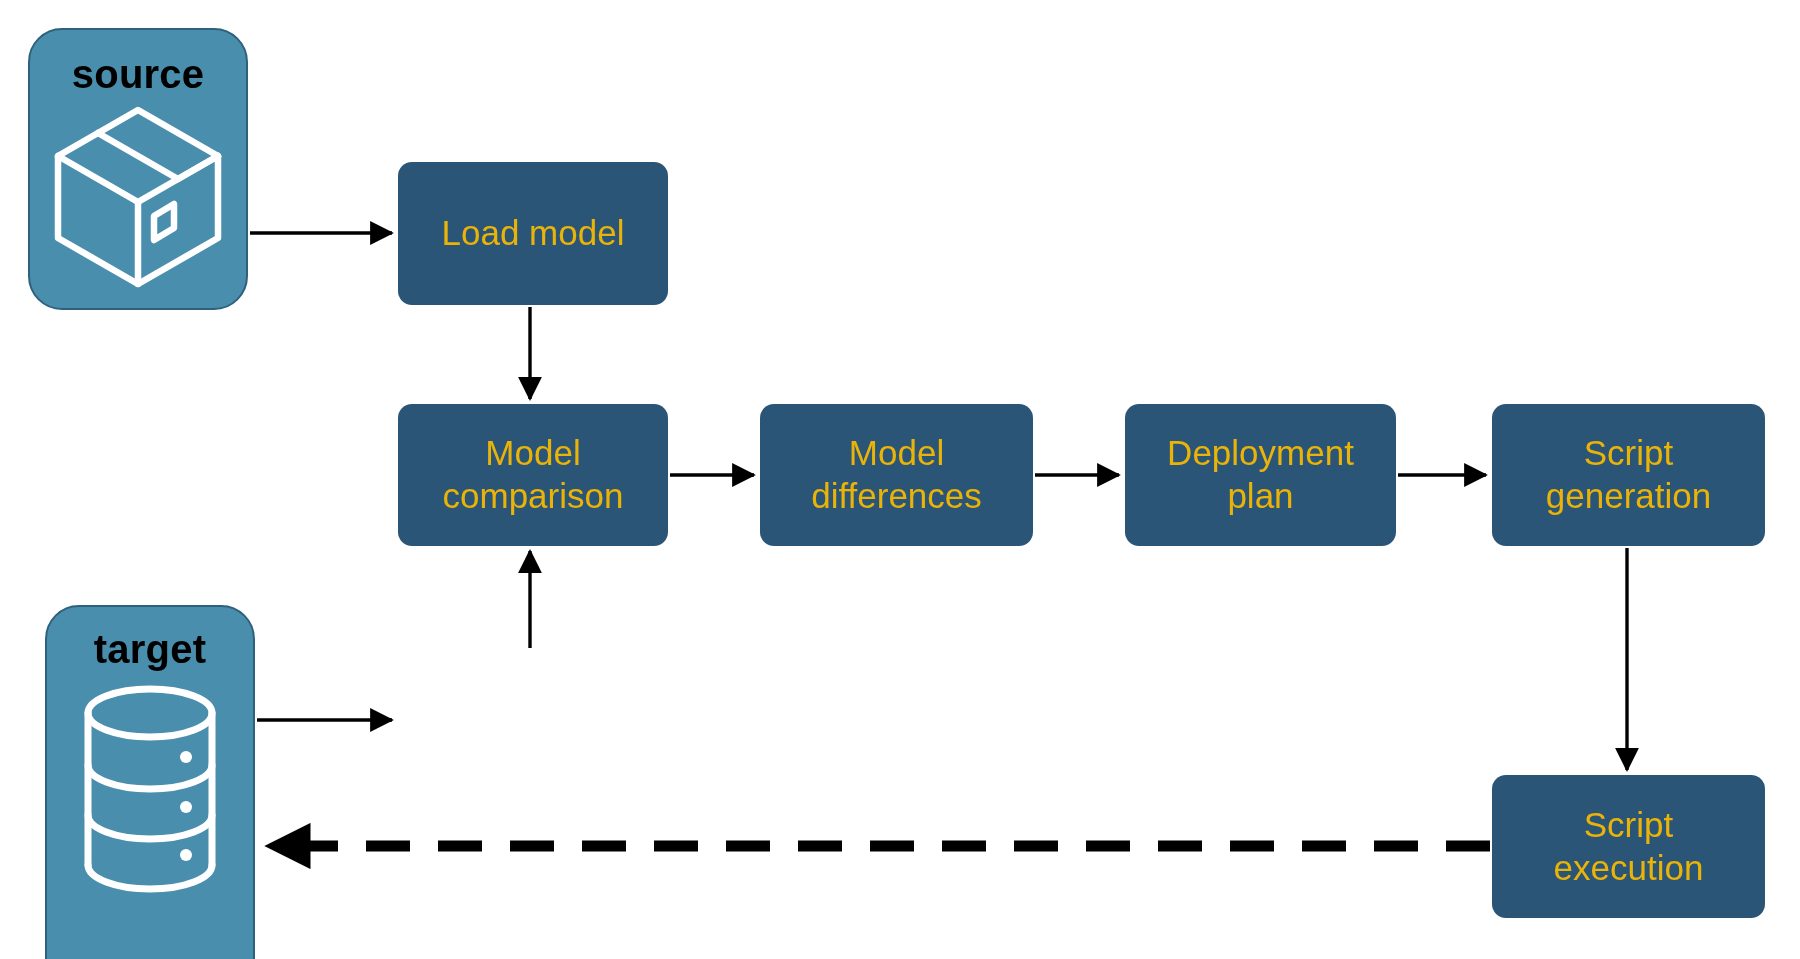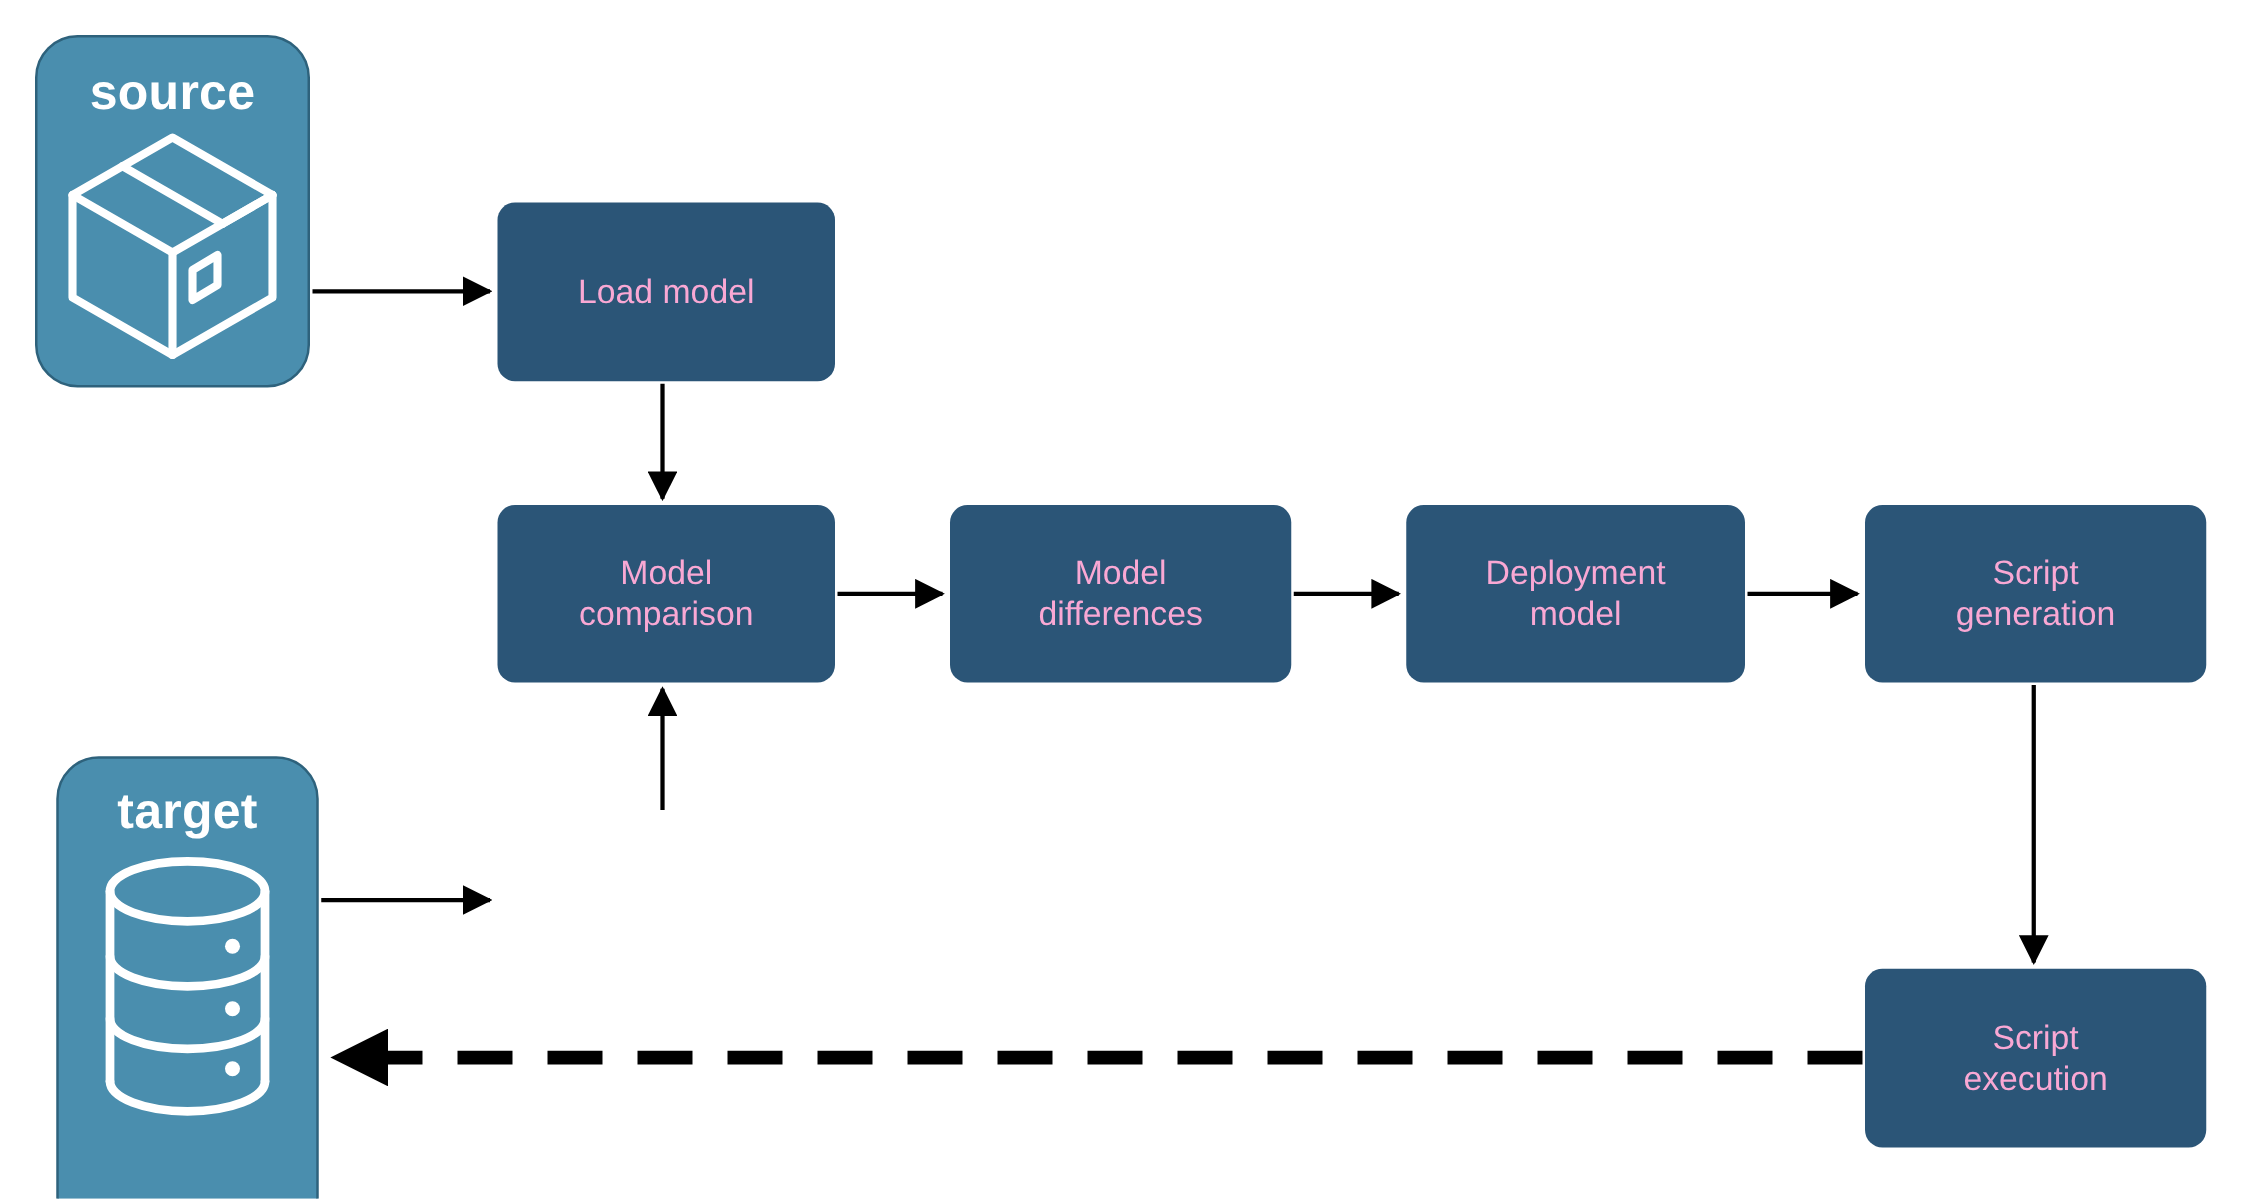--- a/index.html
+++ b/index.html
@@ -24,21 +24,21 @@
     position: absolute;
     background: #4a8eae;
     border: 2px solid #2e627c;
     border-radius: 34px;
     box-sizing: border-box;
     display: flex;
     flex-direction: column;
     align-items: center;
   }
   .endpoint-label {
-    color: #ffffff;
+    color: #000000;
     font-weight: bold;
     font-size: 40px;
     line-height: 1;
     letter-spacing: 0.2px;
     white-space: nowrap;
     user-select: none;
   }
   .endpoint-icon {
     display: block;
   }
@@ -46,22 +46,22 @@
   
   .node {
     position: absolute;
     background: #2b5577;
     border-radius: 14px;
     box-sizing: border-box;
     display: flex;
     align-items: center;
     justify-content: center;
     text-align: center;
-    color: #f9a8d4;
-    font-size: 27px;
+    color: #eab308;
+    font-size: 35px;
     line-height: 1.22;
     padding: 4px 18px;
     user-select: none;
   }
   .node-label {
     display: block;
     white-space: pre-line;
   }
 
   
@@ -157,21 +157,21 @@
 comparison</span>
   </div>
 
   <div class="node" style="left:760px; top:404px; width:273px; height:142px;">
     <span class="node-label">Model
 differences</span>
   </div>
 
   <div class="node" style="left:1125px; top:404px; width:271px; height:142px;">
     <span class="node-label">Deployment
-model</span>
+plan</span>
   </div>
 
   <div class="node" style="left:1492px; top:404px; width:273px; height:142px;">
     <span class="node-label">Script
 generation</span>
   </div>
 
 
   <div class="node" style="left:1492px; top:775px; width:273px; height:143px;">
     <span class="node-label">Script

